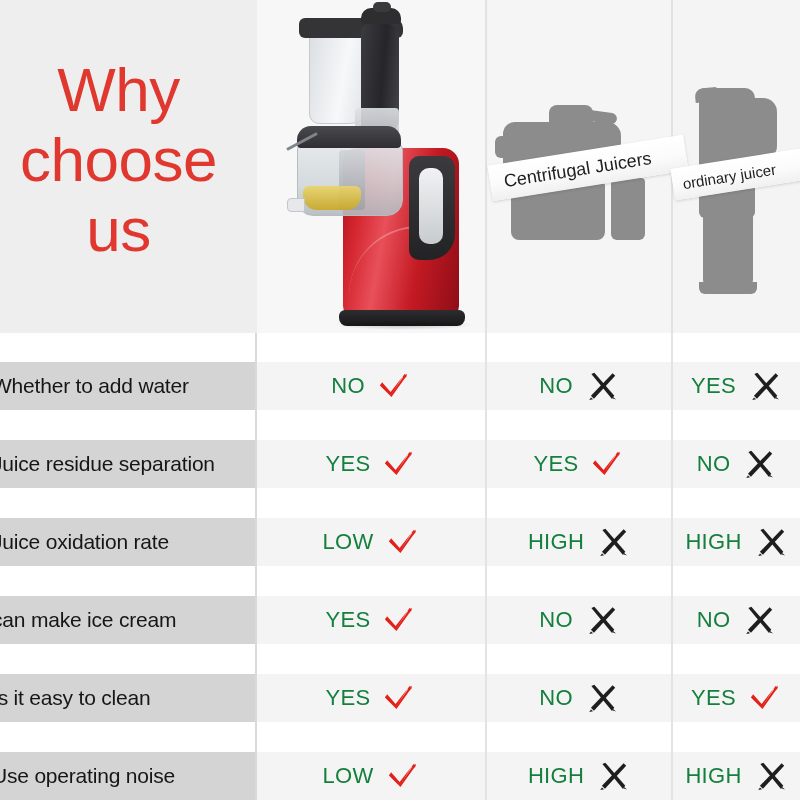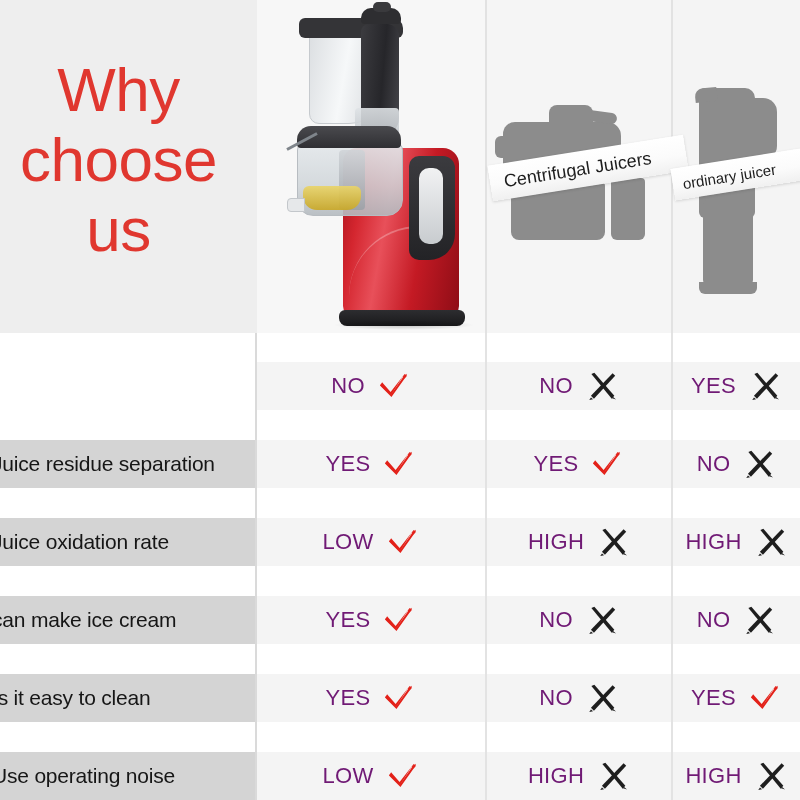--- a/index.html
+++ b/index.html
@@ -352,21 +352,21 @@
     display: flex;
     align-items: center;
     justify-content: center;
     gap: 12px;
   }
   .cell-1 { left: 257px; width: 228px; }
   .cell-2 { left: 487px; width: 184px; }
   .cell-3 { left: 673px; width: 127px; }
   .cell-val {
     font-size: 22px;
-    color: #701a75;
+    color: #15803d;
     letter-spacing: 0.3px;
   }
   .mark { width: 34px; height: 34px; flex: 0 0 34px; }
   .mark svg { display: block; width: 34px; height: 34px; }
 </style>
 </head>
 <body>
 
 <div class="page">
 
@@ -430,20 +430,23 @@
       <span>ordinary juicer</span>
     </div>
   </div>
 
   <div class="table">
     <div class="colsep colsep-1"></div>
     <div class="colsep colsep-2"></div>
     <div class="colsep colsep-3"></div>
     <div id="rows-host">
         <div class="row" style="top: 29px;">
+          <div class="row-label">
+            <span class="row-label-text">Whether to add water</span>
+          </div>
           <div class="cell cell-1">
             <span class="cell-val">NO</span>
             <span class="mark">
               <svg viewBox="0 0 40 40" aria-hidden="true">
                 <path d="M4 19 L6 15.5 L16 27 L32.5 6 L35.5 8.5 L31 7.5 L16.5 31 Z" fill="#e32119"></path>
                 <path d="M5 17 L16.5 30 L32 7.5 L34 9 L17 33 L3.5 19.5 Z" fill="#e32119"></path>
                 <path d="M30 9 L35 5.5 L34.5 9 L31.5 11.5 Z" fill="#e32119"></path>
               </svg>
             </span>
           </div>

